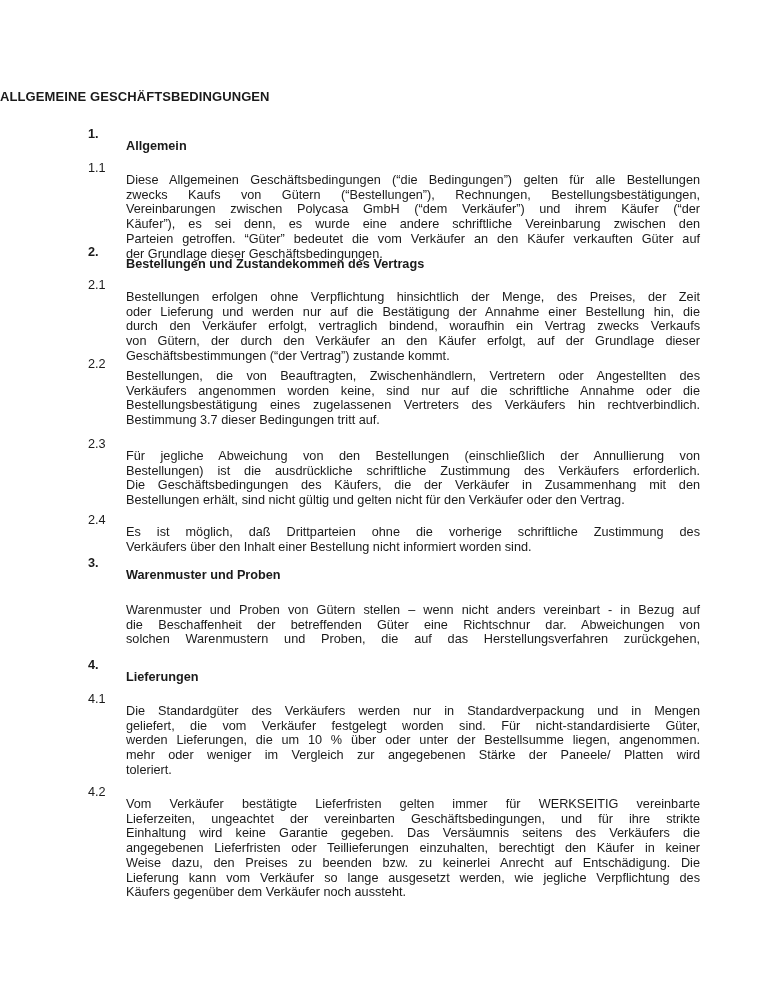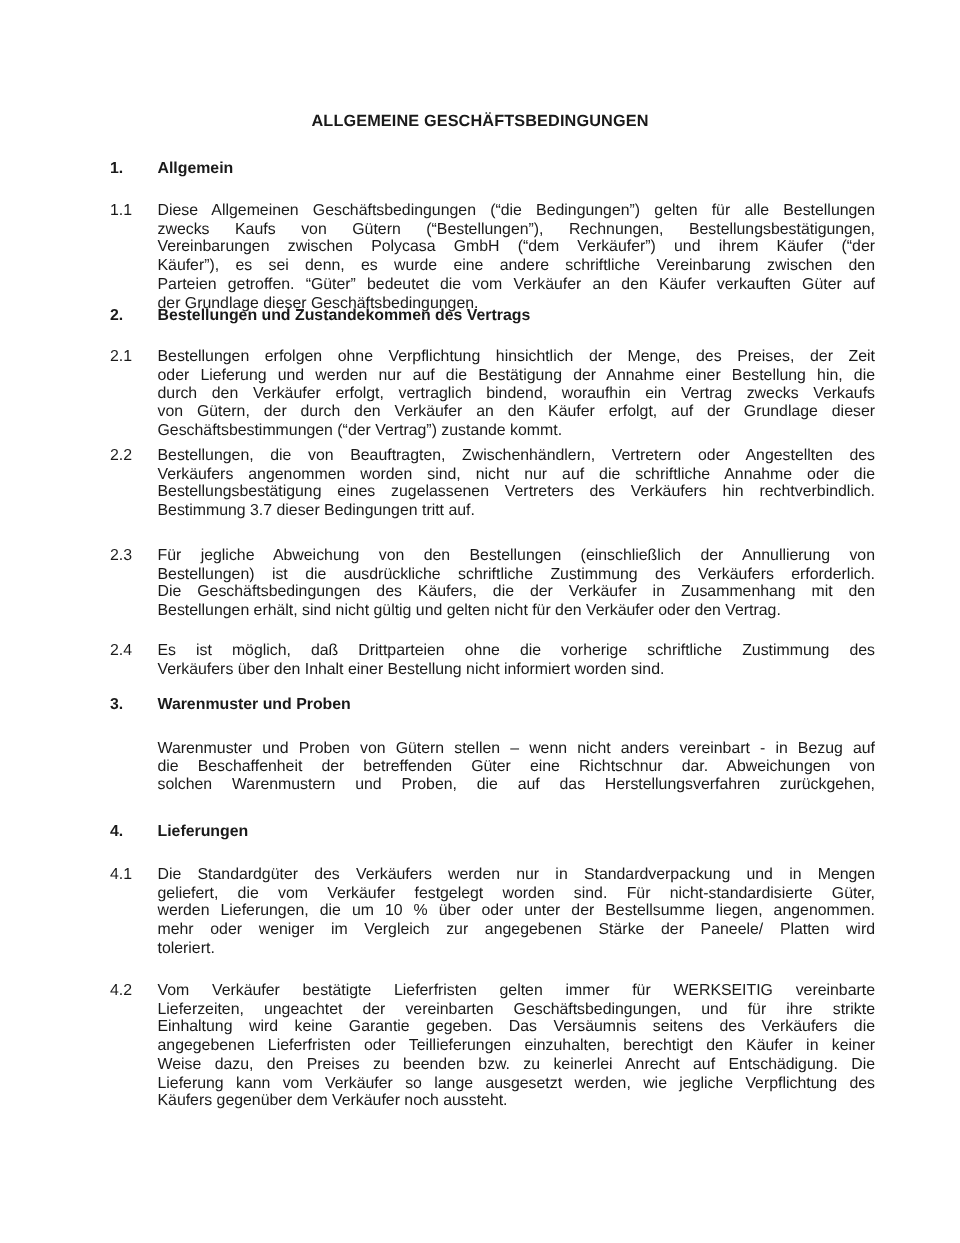--- a/index.html
+++ b/index.html
@@ -1,23 +1,23 @@
 <!DOCTYPE html>
 <html><head>
 <meta charset="utf-8">
 <style>
   html, body { margin: 0; padding: 0; background: #ffffff; }
   body { width: 768px; height: 994px; position: relative; overflow: hidden;
          font-family: "Liberation Sans", sans-serif; color: #1a1a1a; }
   .page { position: absolute; left: 0; top: 0; width: 768px; height: 994px; }
-  .title { position: absolute; top: 89px; left: 0; width: 768px; text-align: center;
+  .title { position: absolute; top: 89px; left: 0; width: 768px; text-align: left;
            font-weight: bold; font-size: 13px; letter-spacing: 0.1px; }
   .row { position: absolute; left: 88px; width: 612px; font-size: 12.7px; line-height: 14.7px; }
   .num { position: absolute; left: 0; top: 0; width: 36px; }
-  .txt { position: absolute; left: 38px; right: 0; top: 0; text-align: justify; }
+  .txt { position: absolute; left: 38px; right: 0; top: 12px; text-align: justify; }
   .head .num, .head .txt { font-weight: bold; }
   .txt span.line { display: block; text-align: justify; text-align-last: justify; }
   .txt span.line.last { text-align-last: left; }
 </style>
 </head>
 <body>
 
 <div class="page">
   <div class="title">ALLGEMEINE GESCHÄFTSBEDINGUNGEN</div>
 
@@ -51,21 +51,21 @@
       <span class="line">durch den Verkäufer erfolgt, vertraglich bindend, woraufhin ein Vertrag zwecks Verkaufs</span>
       <span class="line">von Gütern, der durch den Verkäufer an den Käufer erfolgt, auf der Grundlage dieser</span>
       <span class="line last">Geschäftsbestimmungen (“der Vertrag”) zustande kommt.</span>
     </div>
   </div>
 
   <div class="row" style="top:357px">
     <span class="num">2.2</span>
     <div class="txt">
       <span class="line">Bestellungen, die von Beauftragten, Zwischenhändlern, Vertretern oder Angestellten des</span>
-      <span class="line">Verkäufers angenommen worden sind, nicht nur auf die schriftliche Annahme oder die</span>
+      <span class="line">Verkäufers angenommen worden keine, sind nur auf die schriftliche Annahme oder die</span>
       <span class="line">Bestellungsbestätigung eines zugelassenen Vertreters des Verkäufers hin rechtverbindlich.</span>
       <span class="line last">Bestimmung 3.7 dieser Bedingungen tritt auf.</span>
     </div>
   </div>
 
   <div class="row" style="top:437px">
     <span class="num">2.3</span>
     <div class="txt">
       <span class="line">Für jegliche Abweichung von den Bestellungen (einschließlich der Annullierung von</span>
       <span class="line">Bestellungen) ist die ausdrückliche schriftliche Zustimmung des Verkäufers erforderlich.</span>

